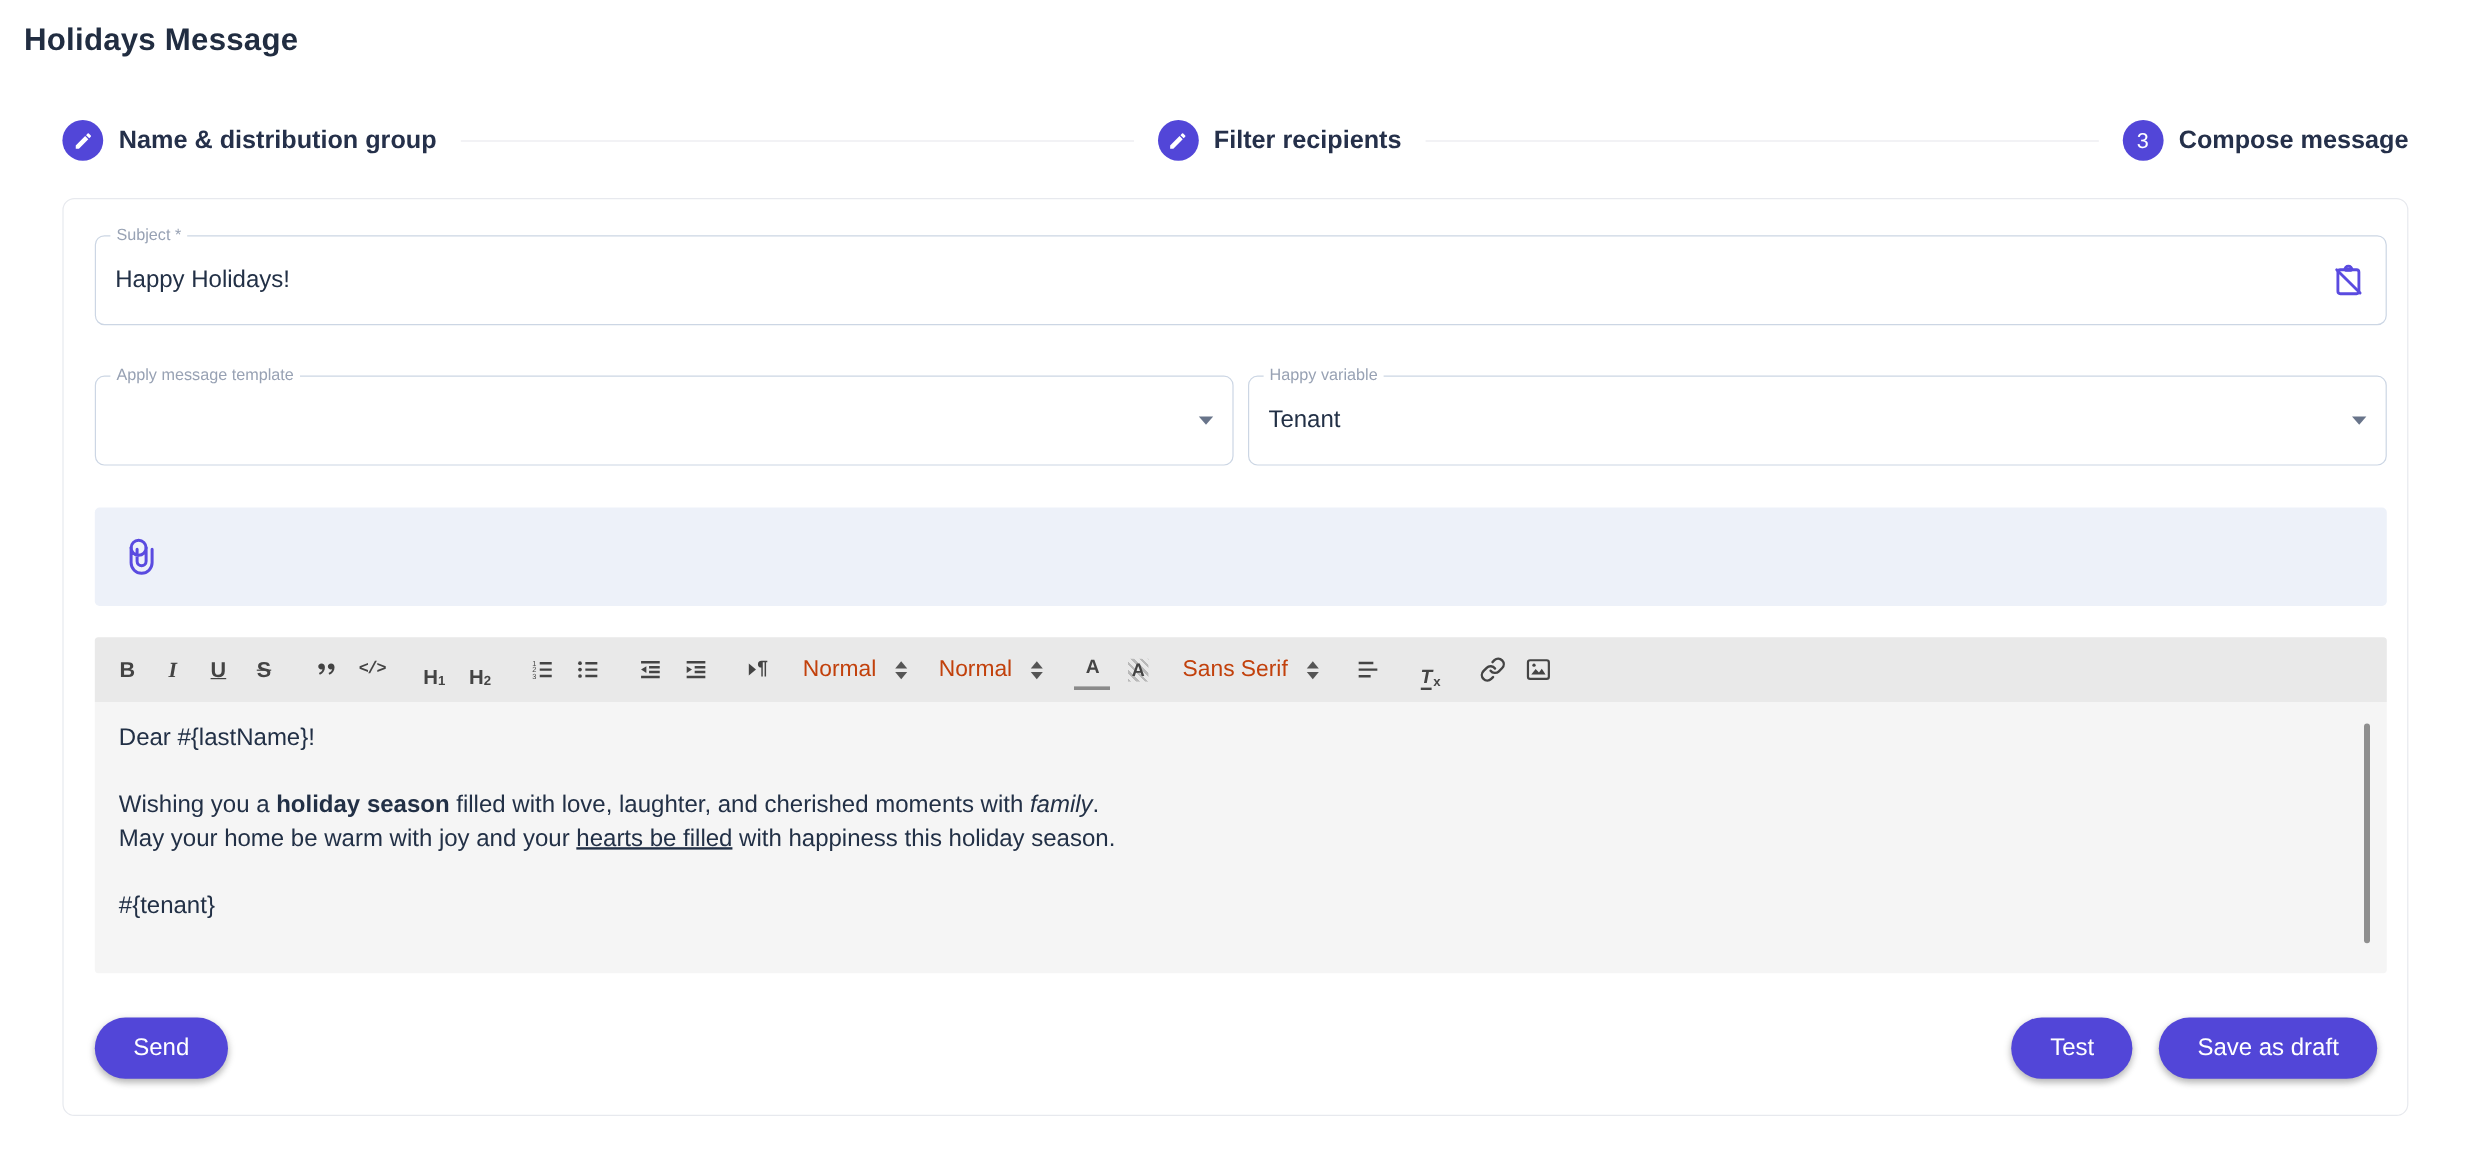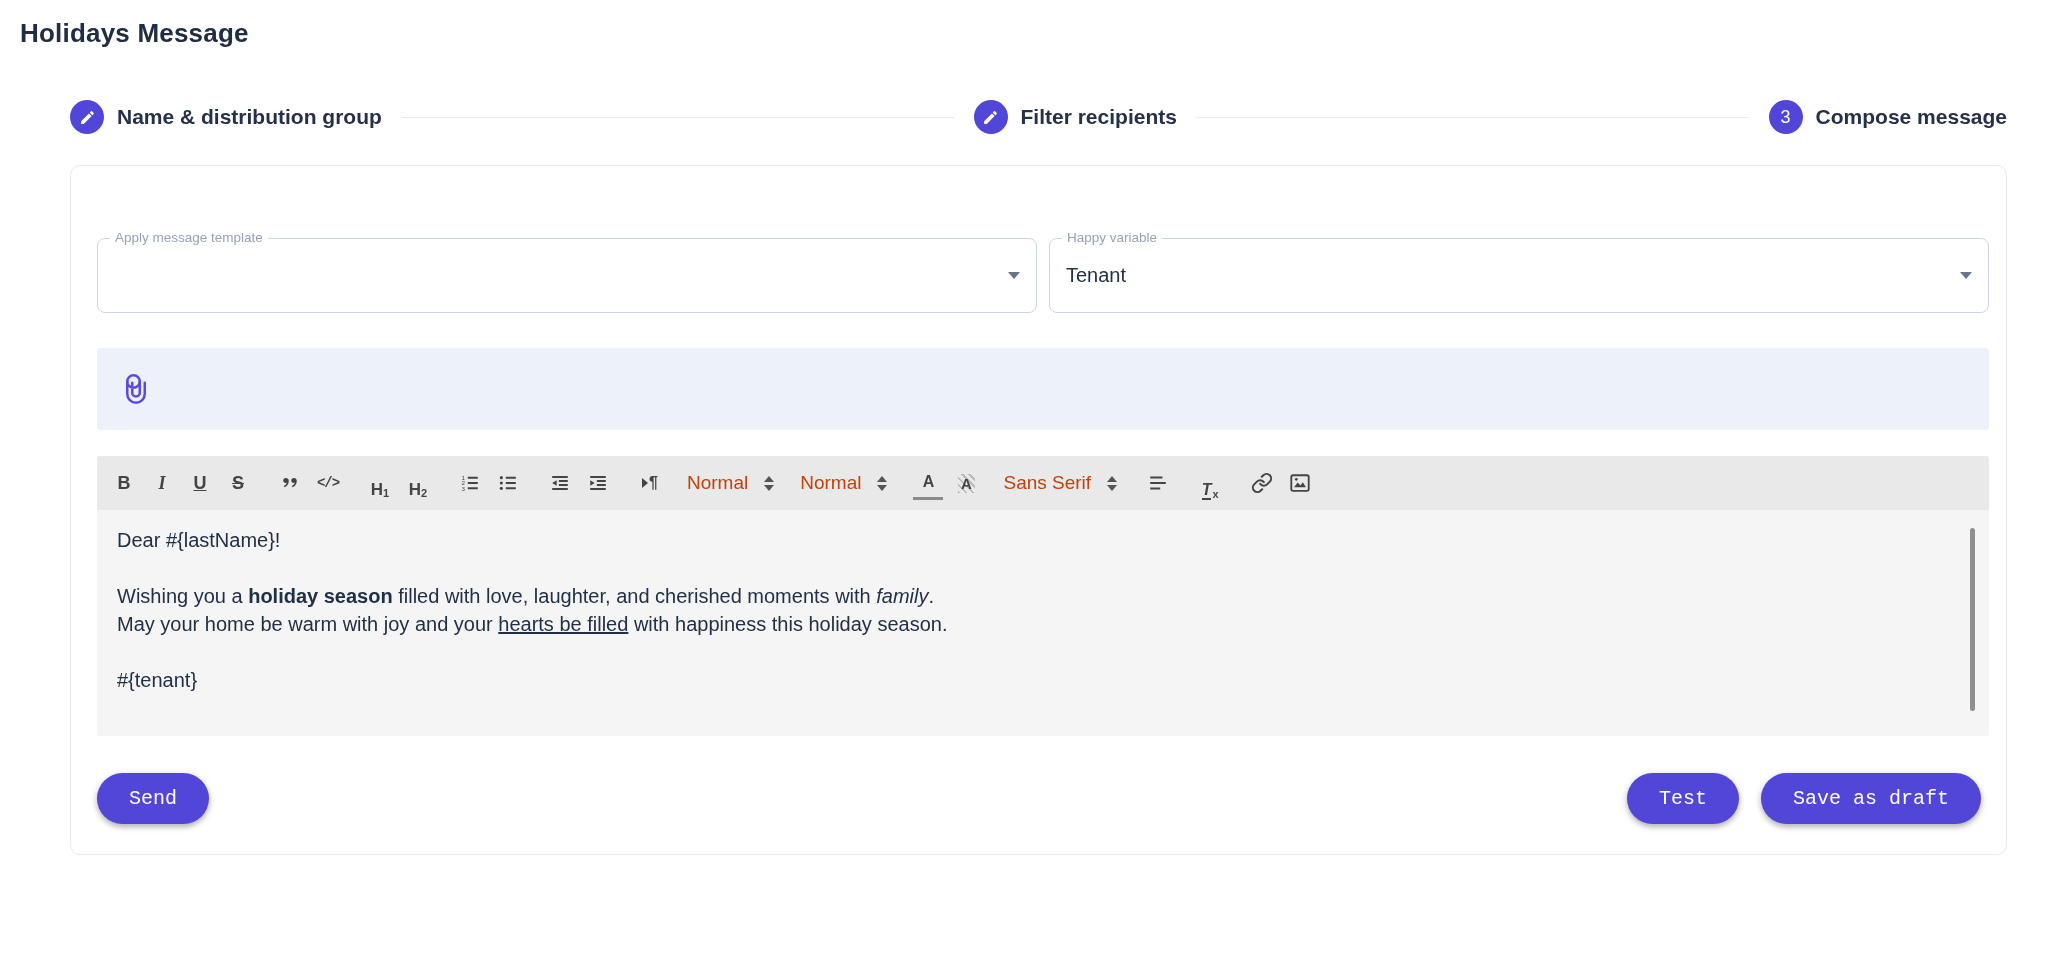--- a/index.html
+++ b/index.html
@@ -1,19 +1,19 @@
 <!DOCTYPE html>
 <html><head>
 <meta charset="utf-8">
 <style>
   html,body{margin:0;padding:0;background:#fff;}
   .viewport{position:relative;width:2056px;height:980px;background:#fff;overflow:hidden;
             font-family:"Liberation Sans", sans-serif;color:#223046;}
   .page-title{margin:18px 0 0 20px;font-size:26px;font-weight:600;color:#212d41;letter-spacing:.2px;}
-  .wrap{margin:0 49px 0 70px;}
+  .wrap{margin:0 49px 0 52px;}
 
   
   .stepper{display:flex;align-items:center;margin-top:50px;height:36px;}
   .step{display:flex;align-items:center;gap:13px;cursor:pointer;}
   .step-circle{width:34px;height:34px;border-radius:50%;background:#5246d8;display:flex;
                align-items:center;justify-content:center;color:#fff;font-size:18px;flex:none;}
   .step-label{font-size:21px;font-weight:600;color:#25304a;white-space:nowrap;}
   .connector{flex:1;height:1px;background:#e9e9ee;margin:0 20px;}
 
   
@@ -70,21 +70,21 @@
   .editor p{margin:0;min-height:28px;}
   .b{font-weight:700;}
   .i{font-style:italic;}
   .u{text-decoration:underline;}
   .scroll-thumb{position:absolute;right:14px;top:18px;width:5px;height:183px;background:#8f8f8f;border-radius:3px;cursor:grab;}
 
   
   .actions{display:flex;align-items:center;margin-top:37px;gap:22px;padding-right:8px;}
   .spacer{flex:1;}
   .btn{background:#5246d8;color:#fff;border:none;border-radius:26px;height:51px;padding:0 32px;
-       font-size:20px;font-weight:500;font-family:Liberation Mono, monospace;cursor:pointer;
+       font-size:20px;font-weight:500;font-family:Liberation Sans, sans-serif;cursor:pointer;
        box-shadow:0 3px 5px rgba(0,0,0,.2),0 2px 8px rgba(0,0,0,.14);}
 </style>
 </head>
 <body>
 
 <div class="viewport">
 
   <h1 class="page-title">Holidays Message</h1>
 
   <div class="wrap">
@@ -109,20 +109,32 @@
       </div>
       <div class="connector"></div>
       <div class="step">
         <span class="step-circle">3</span>
         <span class="step-label">Compose message</span>
       </div>
     </div>
 
     <div class="card">
 
+      <div class="field">
+        <span class="field-label">Subject *</span>
+        <span class="field-value">Happy Holidays!</span>
+        <span class="trail-icon">
+          <svg width="30" height="30" viewBox="0 0 24 24" fill="none" stroke="#5a4be0" stroke-width="1.9" stroke-linecap="round">
+            <rect x="5" y="4.6" width="14" height="16" rx="1.6"></rect>
+            <path d="M9.6 4.6a2.4 2.4 0 0 1 4.8 0"></path>
+            <rect x="9.6" y="3.1" width="4.8" height="2.8" rx="0.6" fill="#5a4be0" stroke="none"></rect>
+            <line x1="4.2" y1="4.6" x2="19.8" y2="20.2"></line>
+          </svg>
+        </span>
+      </div>
 
       <div class="row2">
         <div class="field">
           <span class="field-label">Apply message template</span>
           <span class="field-value"></span>
           <span class="dd-arrow"></span>
         </div>
         <div class="field">
           <span class="field-label">Happy variable</span>
           <span class="field-value">Tenant</span>

